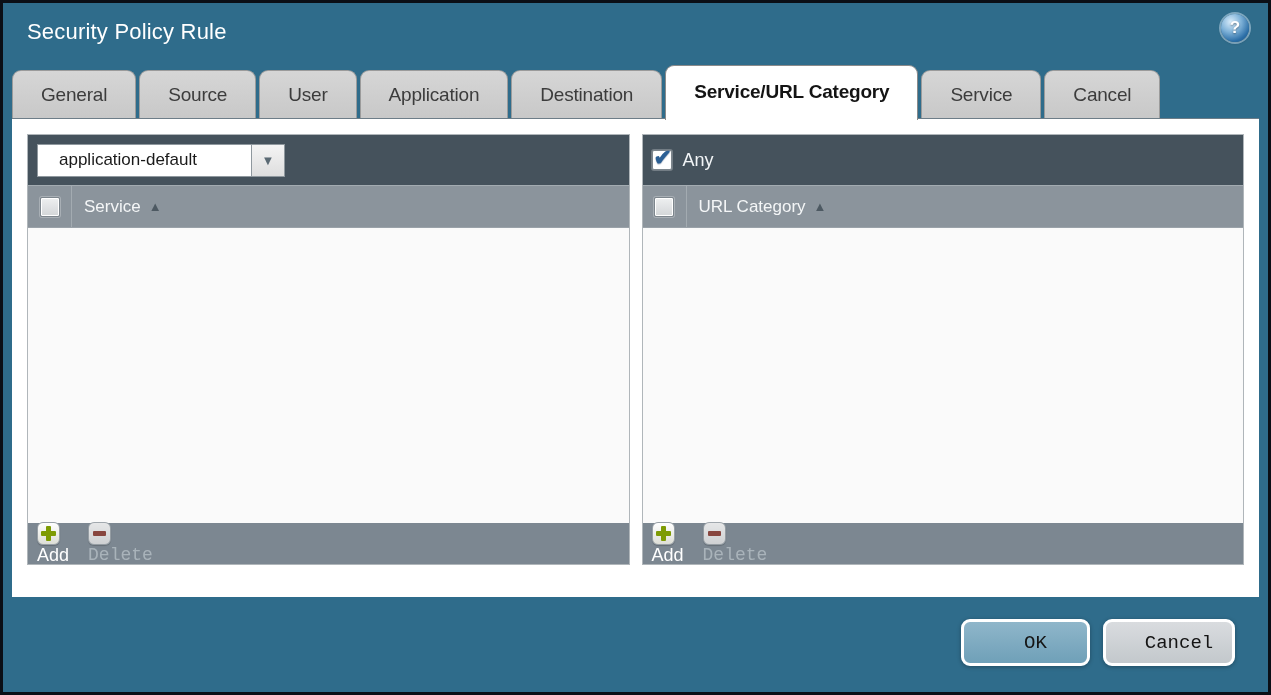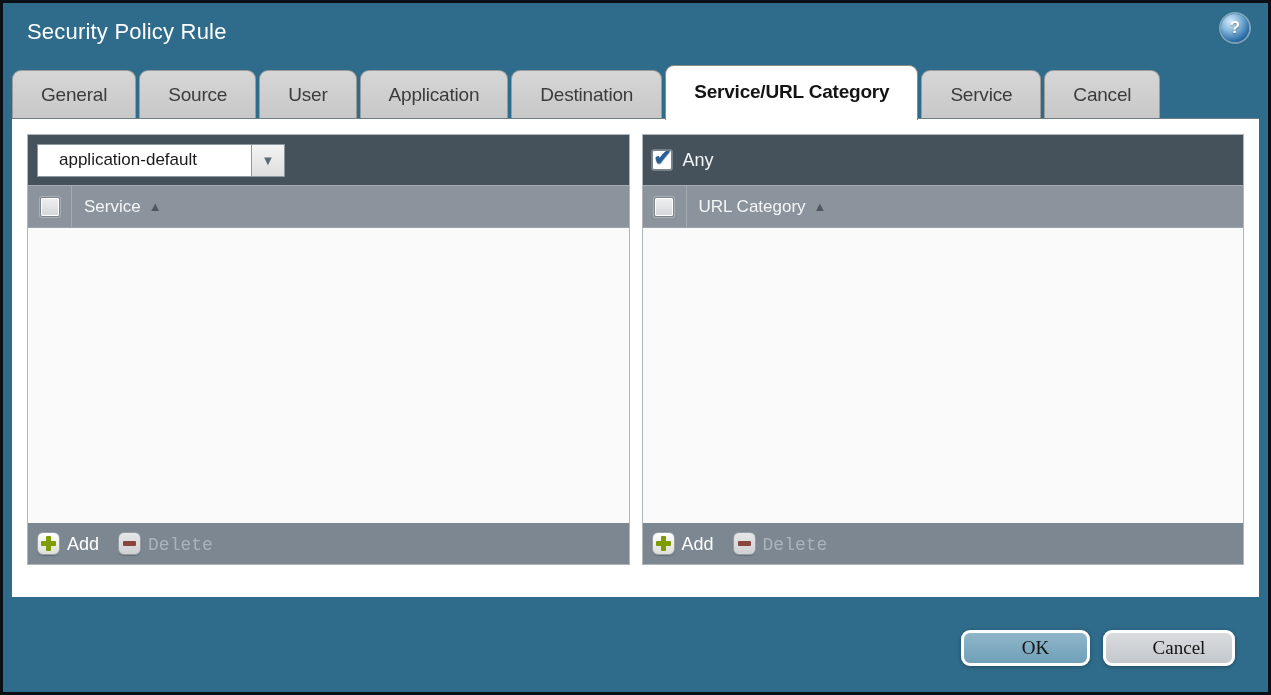--- a/index.html
+++ b/index.html
@@ -177,21 +177,21 @@
   }
 
   .panel-footer {
     height: 41px;
     background: #7c8791;
     display: flex; align-items: center;
     padding-left: 9px;
     gap: 19px;
     flex: none;
   }
-  .footer-action { display: flex; align-items: flex-end; gap: 7px; cursor: pointer; }
+  .footer-action { display: flex; align-items: flex-start; cursor: pointer; flex-direction: column; }
   .icon-btn {
     width: 23px; height: 23px;
     border-radius: 6px;
     background: linear-gradient(#ffffff, #ddded6);
     border: 1px solid #98a0a6;
     box-shadow: 0 1px 1px rgba(0,0,0,0.2);
     position: relative;
     flex: none;
   }
   .plus-h, .plus-v, .minus-h {
@@ -200,24 +200,24 @@
   .plus-h { width: 15px; height: 5px; left: 3px; top: 8px; }
   .plus-v { width: 5px; height: 15px; left: 8px; top: 3px; }
   .minus-h { width: 13px; height: 5px; left: 4px; top: 8px; background: #8a4037; }
   .icon-btn.disabled { background: linear-gradient(#f2f2f2, #d8d9da); opacity: 0.9; }
   .action-label { color: #ffffff; font-size: 18px; }
   .action-label.disabled { color: #a9b3ba; font-family: Liberation Mono, monospace; }
 
   
   .btn {
     position: absolute;
-    height: 36px;
+    height: 47px;
     border: 3px solid #ffffff;
     border-radius: 9px;
-    font-family: Liberation Serif, serif;
+    font-family: Liberation Mono, monospace;
     font-size: 19px;
     color: #141414;
     display: flex; align-items: center; justify-content: center;
     cursor: pointer;
     box-shadow: 0 1px 4px rgba(0,0,0,0.3);
     padding-left: 20px;
   }
   .btn-ok {
     width: 129px; right: 178px; bottom: 26px;
     background: linear-gradient(#8fb6ca, #6fa0b8);

